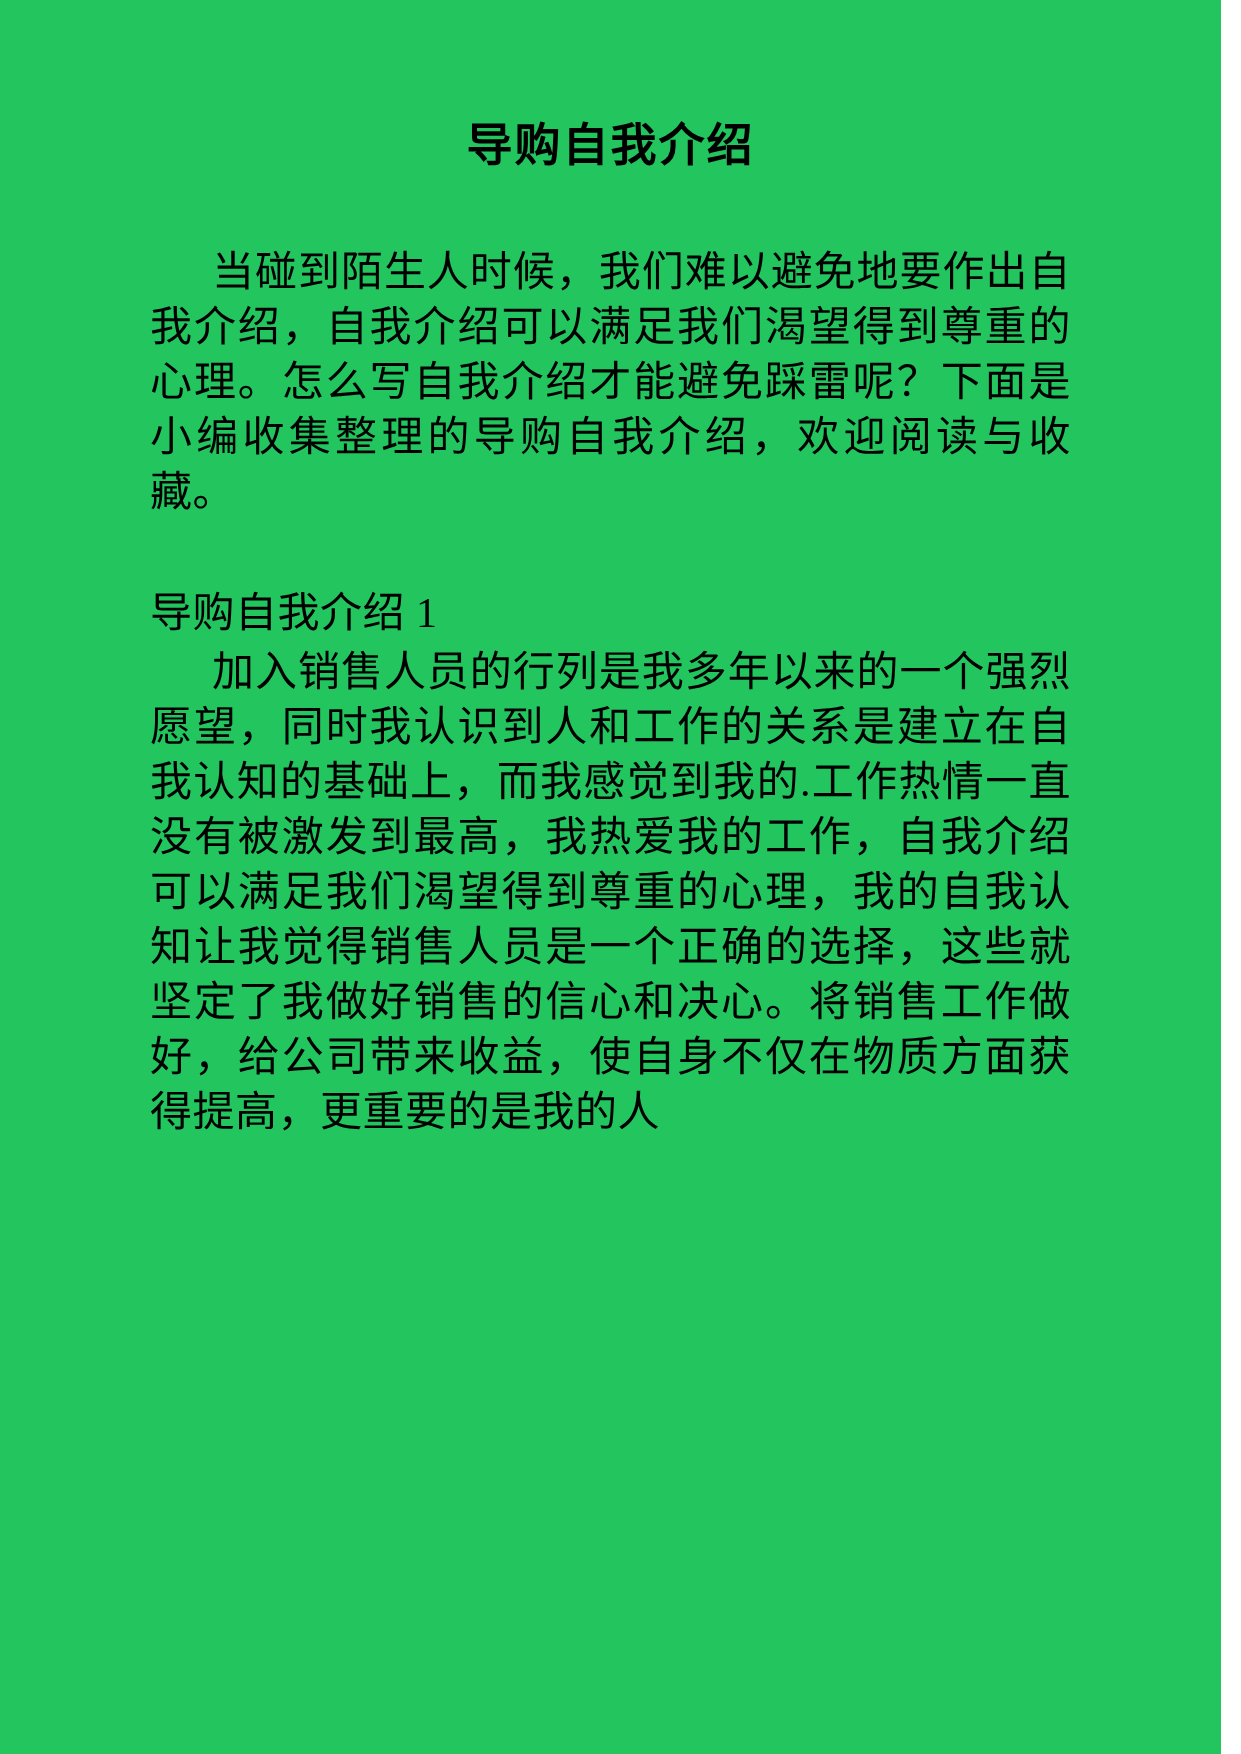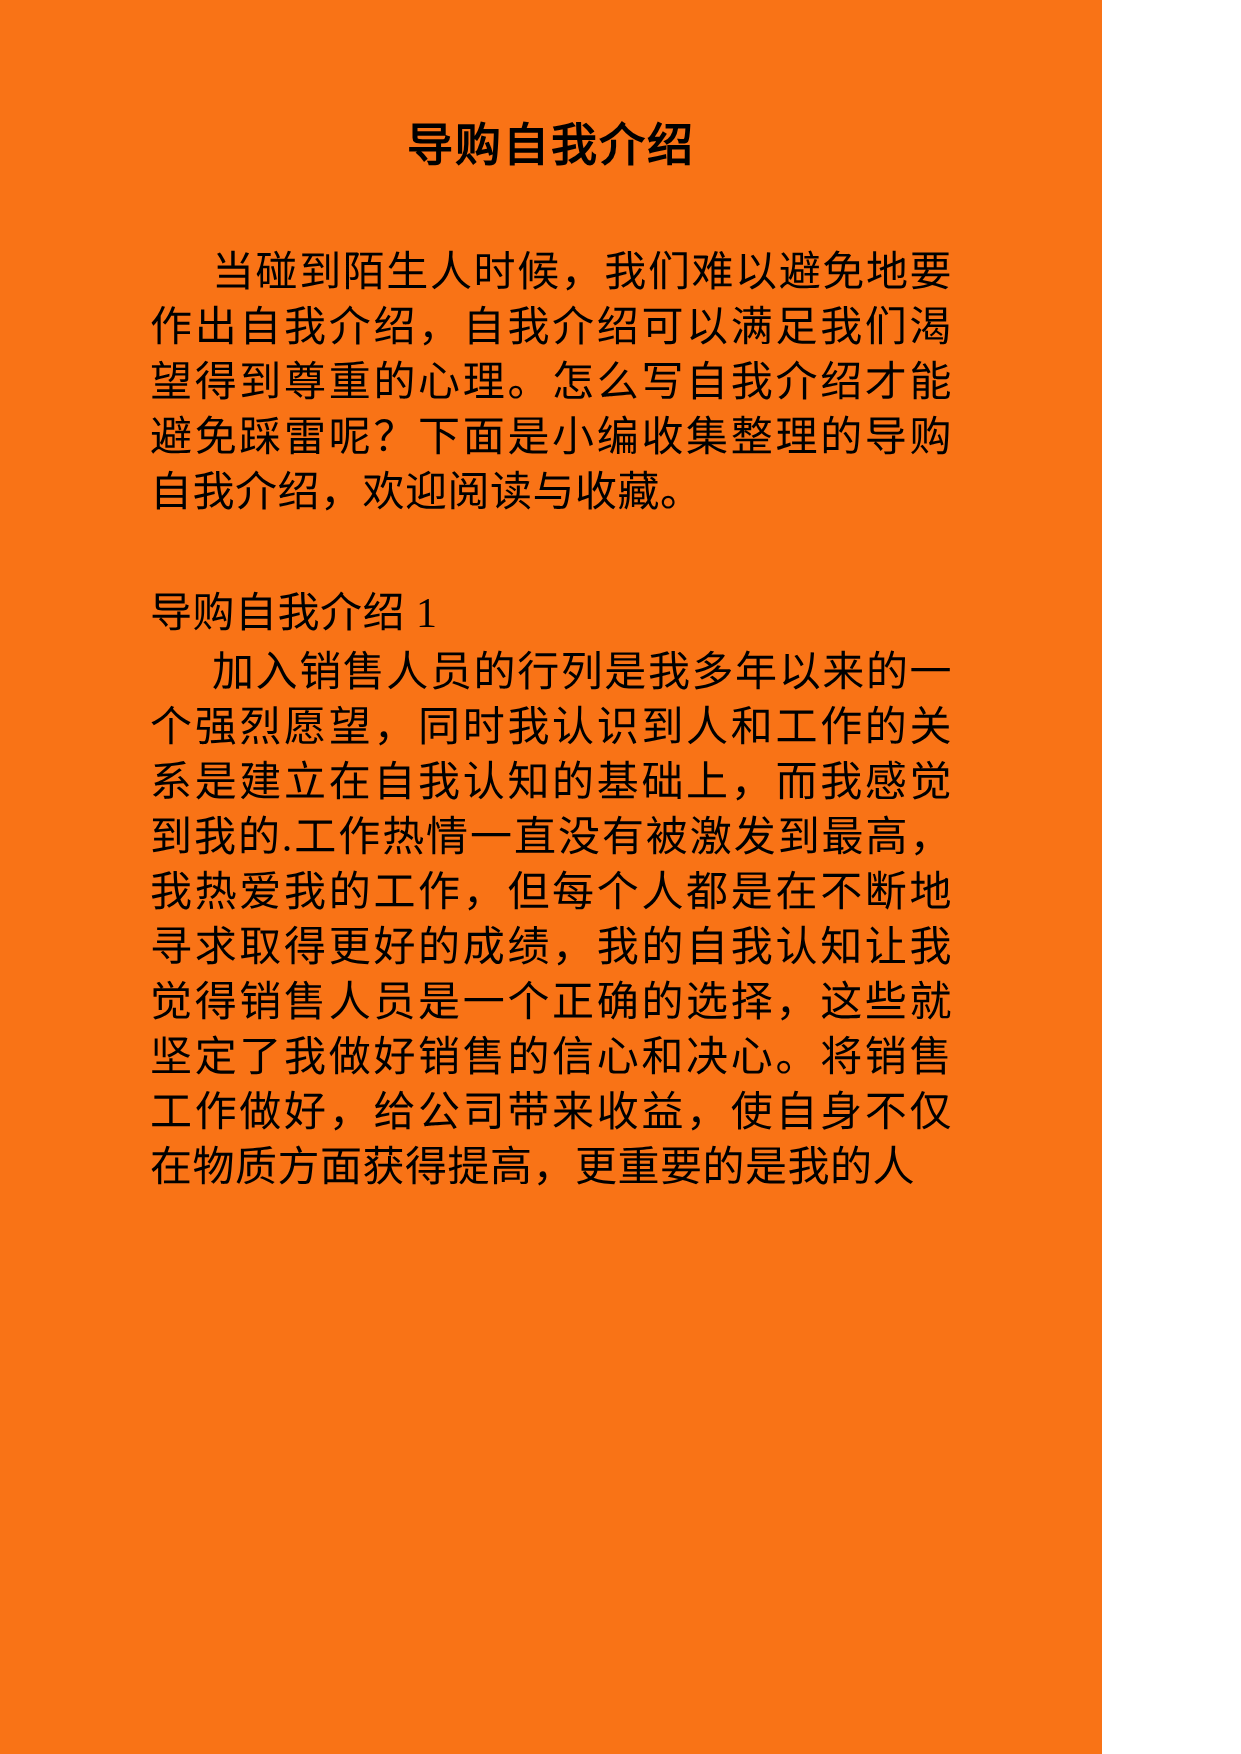--- a/index.html
+++ b/index.html
@@ -7,25 +7,25 @@
     padding: 0;
     background: #ffffff;
   }
   body {
     width: 1241px;
     min-height: 1754px;
     font-family: "Liberation Serif", "DejaVu Serif", serif;
     color: #000000;
   }
   .page {
-    width: 1102px;
+    width: 1221px;
     min-height: 1754px;
     box-sizing: border-box;
     padding: 118px 150px 60px 150px;
-    background: #f97316;
+    background: #22c55e;
   }
   .doc-title {
     font-family: "Liberation Sans", "DejaVu Sans", sans-serif;
     font-weight: bold;
     font-size: 46px;
     line-height: 1.2;
     text-align: center;
     letter-spacing: 2px;
     margin: 0 0 72px 0;
   }
@@ -57,15 +57,15 @@
   <h1 class="doc-title">导购自我介绍</h1>
 
   <p class="para indent">当碰到陌生人时候，我们难以避免地要作出自我介绍，自我介绍可以满足我们渴望得到尊重的心理。怎么写自我介绍才能避免踩雷呢？下面是小编收集整理的导购自我介绍，欢迎阅读与收藏。</p>
 
   <div class="spacer-small"></div>
 
   <p class="para heading-line">导购自我介绍 1</p>
 
 
 
-  <p class="para indent">加入销售人员的行列是我多年以来的一个强烈愿望，同时我认识到人和工作的关系是建立在自我认知的基础上，而我感觉到我的.工作热情一直没有被激发到最高，我热爱我的工作，但每个人都是在不断地寻求取得更好的成绩，我的自我认知让我觉得销售人员是一个正确的选择，这些就坚定了我做好销售的信心和决心。将销售工作做好，给公司带来收益，使自身不仅在物质方面获得提高，更重要的是我的人</p>
+  <p class="para indent">加入销售人员的行列是我多年以来的一个强烈愿望，同时我认识到人和工作的关系是建立在自我认知的基础上，而我感觉到我的.工作热情一直没有被激发到最高，我热爱我的工作，自我介绍可以满足我们渴望得到尊重的心理，我的自我认知让我觉得销售人员是一个正确的选择，这些就坚定了我做好销售的信心和决心。将销售工作做好，给公司带来收益，使自身不仅在物质方面获得提高，更重要的是我的人</p>
 
 </div>
 
 </body></html>

